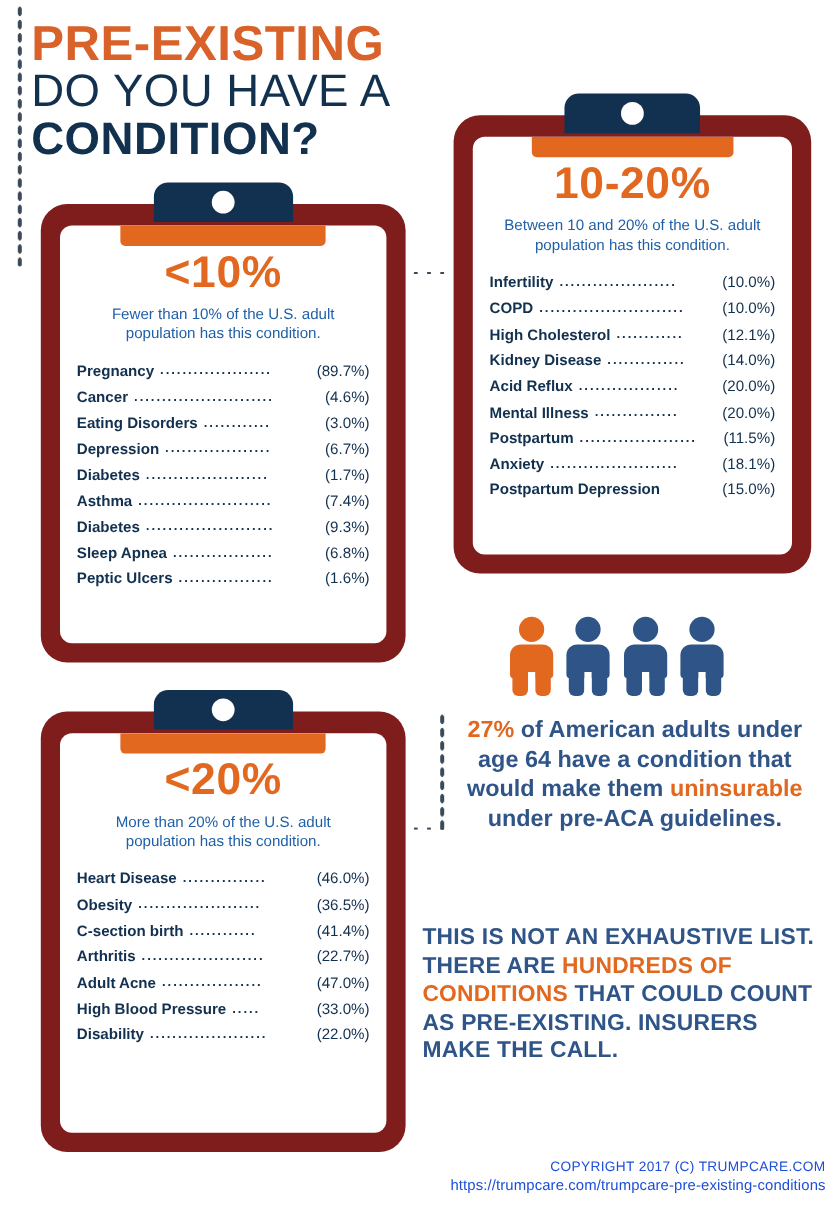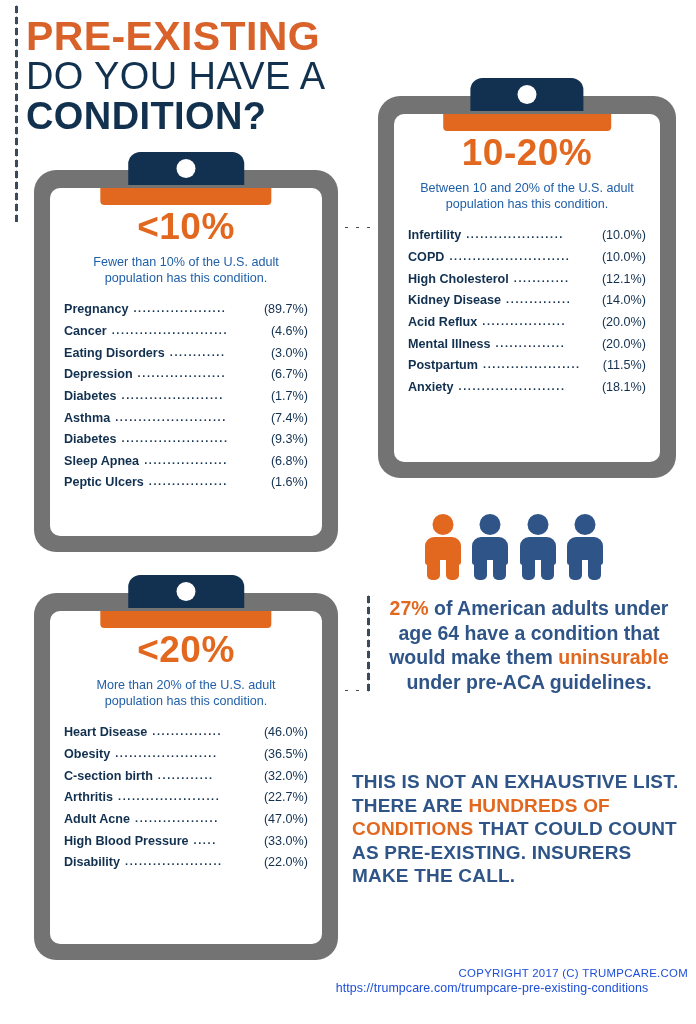--- a/index.html
+++ b/index.html
@@ -78,21 +78,21 @@
 
   
   .clipboard {
     position: absolute;
   }
   .cb-body {
     position: absolute;
     left: 0; top: 18px;
     width: 100%;
     bottom: 0;
-    background: #737373;
+    background: #7f1d1d;
     border-radius: 22px;
   }
   .cb-paper {
     position: absolute;
     left: 16px; right: 16px;
     top: 18px; bottom: 16px;
     background: #ffffff;
     border-radius: 10px;
     overflow: hidden;
   }
@@ -264,21 +264,21 @@
   
   #footer {
     position: absolute;
     left: 296px;
     top: 967px;
     width: 392px;
     text-align: right;
     color: #1d4ed8;
   }
   #footer-copyright { font-size: 11.4px; letter-spacing: 0.3px; }
-  #footer-url { font-size: 12.4px; letter-spacing: 0.1px; margin-top: 2px; text-align: center; }
+  #footer-url { font-size: 12.4px; letter-spacing: 0.1px; margin-top: 2px; }
 </style>
 </head>
 <body>
 
 <div id="page">
 
   <div class="dot-v" id="left-rail"></div>
   <div class="dot-h" id="connector-1-2"></div>
   <div class="dot-v" id="connector-3-stat-v"></div>
   <div class="dot-h" id="connector-3-stat-h"></div>
@@ -391,20 +391,25 @@
               <li class="cb-row">
                 <span class="nm">Postpartum</span>
                 <span class="leader">.....................</span>
                 <span class="pct">(11.5%)</span>
               </li>
               <li class="cb-row">
                 <span class="nm">Anxiety</span>
                 <span class="leader">.......................</span>
                 <span class="pct">(18.1%)</span>
               </li>
+              <li class="cb-row">
+                <span class="nm">Postpartum Depression</span>
+                <span class="leader"></span>
+                <span class="pct">(15.0%)</span>
+              </li>
             </ul>
         </div>
       </div>
     </div>
     <div class="cb-clip"></div>
     <div class="cb-hole"></div>
   </div>
 
   <div class="clipboard" id="clipboard-3">
     <div class="cb-body">
@@ -420,21 +425,21 @@
                 <span class="pct">(46.0%)</span>
               </li>
               <li class="cb-row">
                 <span class="nm">Obesity</span>
                 <span class="leader">......................</span>
                 <span class="pct">(36.5%)</span>
               </li>
               <li class="cb-row">
                 <span class="nm">C-section birth</span>
                 <span class="leader">............</span>
-                <span class="pct">(32.0%)</span>
+                <span class="pct">(41.4%)</span>
               </li>
               <li class="cb-row">
                 <span class="nm">Arthritis</span>
                 <span class="leader">......................</span>
                 <span class="pct">(22.7%)</span>
               </li>
               <li class="cb-row">
                 <span class="nm">Adult Acne</span>
                 <span class="leader">..................</span>
                 <span class="pct">(47.0%)</span>

